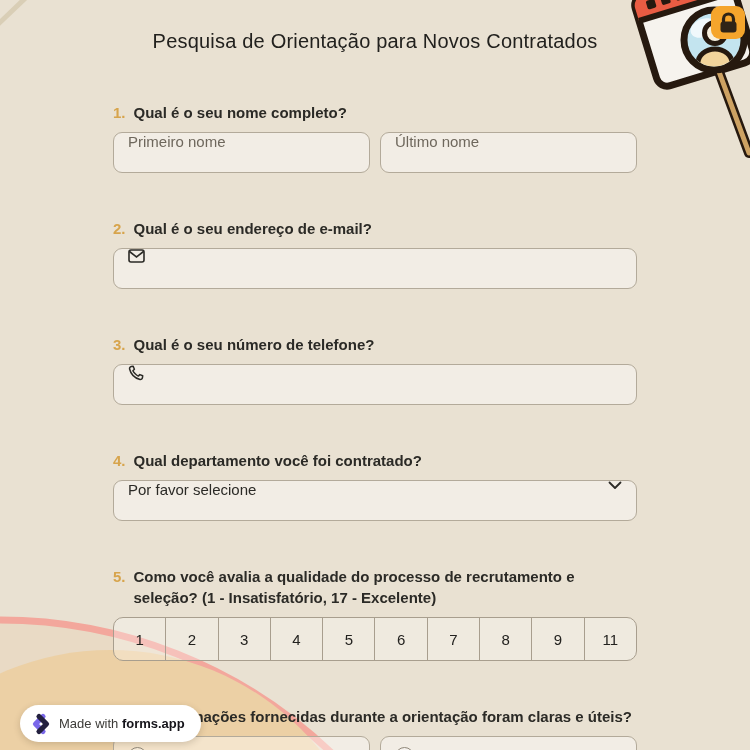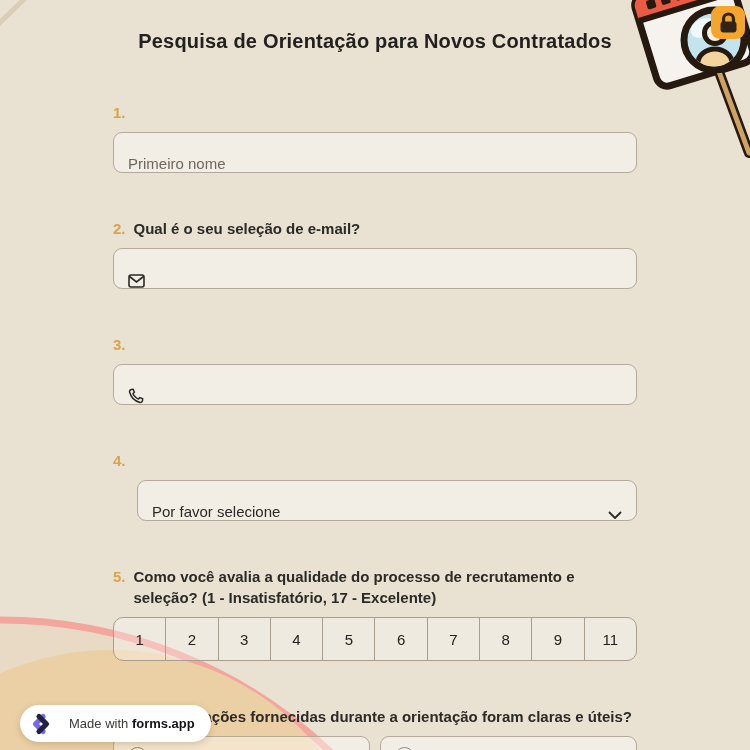--- a/index.html
+++ b/index.html
@@ -6,57 +6,57 @@
   body{
     width:750px;height:750px;position:relative;overflow:hidden;
     background:#e9e1d2;
     font-family:"Liberation Sans",sans-serif;
     -webkit-font-smoothing:antialiased;
   }
   .deco{position:absolute;left:0;top:0;width:750px;height:750px;pointer-events:none;}
   .illustration{position:absolute;right:0;top:0;width:150px;height:175px;}
   .page-title{
     position:absolute;top:30px;left:0;width:750px;text-align:center;
-    font-size:20px;font-weight:700;color:#22211e;letter-spacing:.2px;
+    font-size:20px;font-weight:400;color:#22211e;letter-spacing:.2px;
   }
   .content{position:absolute;left:113px;top:102px;width:524px;}
   .q{margin-bottom:45px;}
   .q-label{display:flex;gap:8px;font-size:15px;font-weight:700;color:#2b2a26;line-height:21px;margin-bottom:9px;}
   .q-num{color:#d7a44c;flex:0 0 auto;}
   .row{display:flex;gap:10px;}
   .field{
     background:rgba(255,255,255,0.42);
     border:1px solid #b3aa9a;border-radius:9px;height:41px;box-sizing:border-box;
-    display:flex;align-items:flex-end;padding:0 14px;gap:10px;flex:1;
+    display:flex;align-items:flex-start;padding:0 14px;gap:10px;flex:1;
   }
   .field input{
     border:none;outline:none;background:transparent;flex:1;min-width:0;
     font-family:"Liberation Sans",sans-serif;font-size:15px;color:#2b2a26;padding:0;
   }
   .field input::placeholder{color:#6e675c;opacity:1;}
-  .select-field{justify-content:space-between;cursor:pointer;margin-left:24px;}
+  .select-field{justify-content:space-between;cursor:pointer;}
   .select-text{font-size:15px;color:#2b2a26;}
   .scale{
     display:flex;height:44px;box-sizing:border-box;
     border:1px solid #a89e8e;border-radius:10px;overflow:hidden;
     background:rgba(255,255,255,0.30);
   }
   .scale-cell{
     flex:1;display:flex;align-items:center;justify-content:center;
     font-size:15px;color:#23221f;cursor:pointer;
   }
   .scale-cell + .scale-cell{border-left:1px solid #a89e8e;}
   .option-box{align-items:flex-start;}
   .radio{
     width:19px;height:19px;border-radius:50%;border:1.5px solid #8f8779;
     box-sizing:border-box;margin-top:10px;flex:0 0 auto;background:rgba(255,255,255,0.3);
   }
   .made-badge{
     position:absolute;left:20px;top:705px;height:37px;background:#ffffff;
-    border-radius:19px;display:flex;align-items:center;gap:16px;padding:0 16px 0 9px;
+    border-radius:19px;display:flex;align-items:center;gap:6px;padding:0 16px 0 9px;
     box-shadow:0 2px 7px rgba(60,45,25,0.20);cursor:pointer;z-index:9;
   }
   .made-text{font-size:13px;color:#3c3b38;white-space:nowrap;}
   .made-brand{font-weight:700;color:#15141a;}
 </style>
 </head>
 <body>
 
 <svg class="deco" viewBox="0 0 750 750" aria-hidden="true">
   <line x1="-8" y1="30" x2="36" y2="-12" stroke="#d9ceb6" stroke-width="5"></line>
@@ -95,57 +95,63 @@
   </g>
 </svg>
 
 <div class="page-title">Pesquisa de Orientação para Novos Contratados</div>
 
 <div class="content">
 
   <div class="q">
     <div class="q-label">
       <span class="q-num">1.</span>
+      <span>Qual é o seu nome completo?</span>
     </div>
     <div class="row">
       <label class="field">
         <input type="text" placeholder="Primeiro nome" style="">
       </label>
+      <label class="field">
+        <input type="text" placeholder="Último nome" style="">
+      </label>
     </div>
   </div>
 
   <div class="q">
     <div class="q-label">
       <span class="q-num">2.</span>
-      <span>Qual é o seu seleção de e-mail?</span>
+      <span>Qual é o seu endereço de e-mail?</span>
     </div>
     <label class="field">
       <svg width="17" height="14" viewBox="0 0 17 14" fill="none">
         <rect x="1" y="1" width="15" height="12" rx="2" stroke="#2b2a26" stroke-width="1.6"></rect>
         <path d="M1.5,2.5 L8.5,8 L15.5,2.5" stroke="#2b2a26" stroke-width="1.6" fill="none"></path>
       </svg>
       <input type="text" placeholder="" style="">
     </label>
   </div>
 
   <div class="q">
     <div class="q-label">
       <span class="q-num">3.</span>
+      <span>Qual é o seu número de telefone?</span>
     </div>
     <label class="field">
       <svg width="16" height="16" viewBox="0 0 16 16" fill="none">
         <path d="M3.2,1.6 L5.2,1.3 L6.4,4.2 L4.9,5.7 C5.5,7.4 8.6,10.5 10.3,11.1 L11.8,9.6 L14.7,10.8 L14.4,12.8 C14.2,13.9 13.1,14.7 12,14.4 C7,13.2 2.8,9 1.6,4 C1.3,2.9 2.1,1.8 3.2,1.6 Z" stroke="#2b2a26" stroke-width="1.5" stroke-linejoin="round"></path>
       </svg>
       <input type="text" placeholder="" style="">
     </label>
   </div>
 
   <div class="q">
     <div class="q-label">
       <span class="q-num">4.</span>
+      <span>Qual departamento você foi contratado?</span>
     </div>
     <div class="field select-field">
       <span class="select-text">Por favor selecione</span>
       <svg width="14" height="9" viewBox="0 0 14 9" fill="none">
         <path d="M1.5,1.5 L7,7 L12.5,1.5" stroke="#2b2a26" stroke-width="1.8" stroke-linecap="round" stroke-linejoin="round"></path>
       </svg>
     </div>
   </div>
 
   <div class="q">

